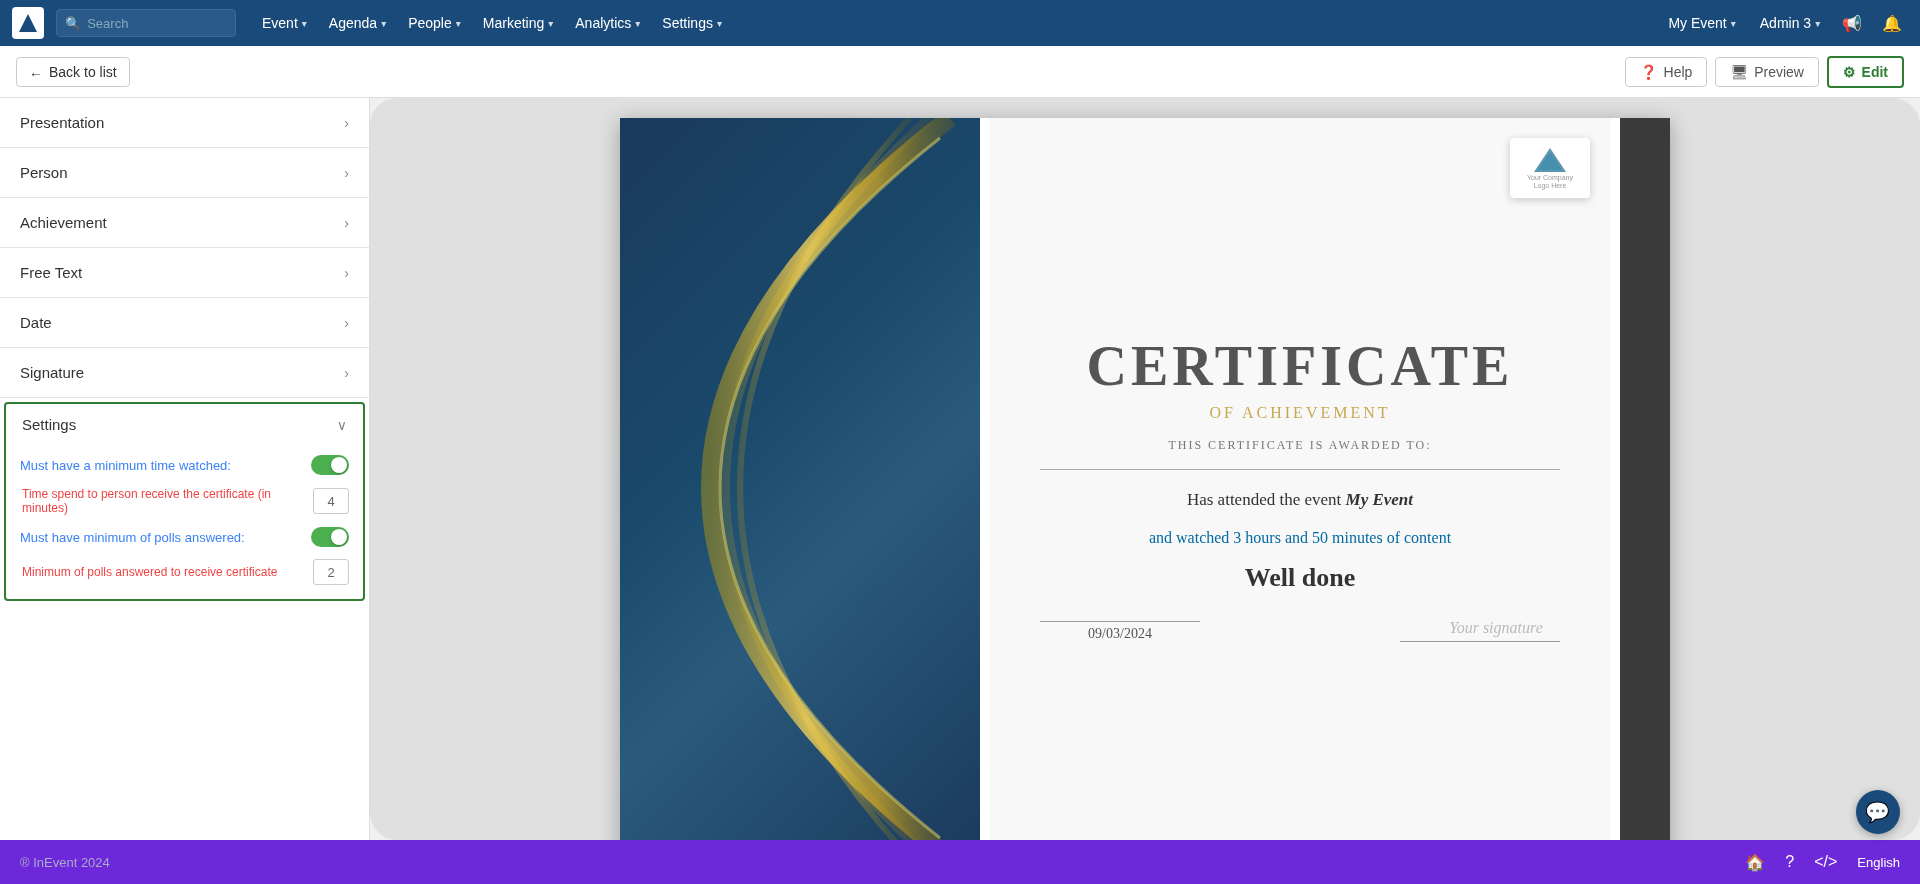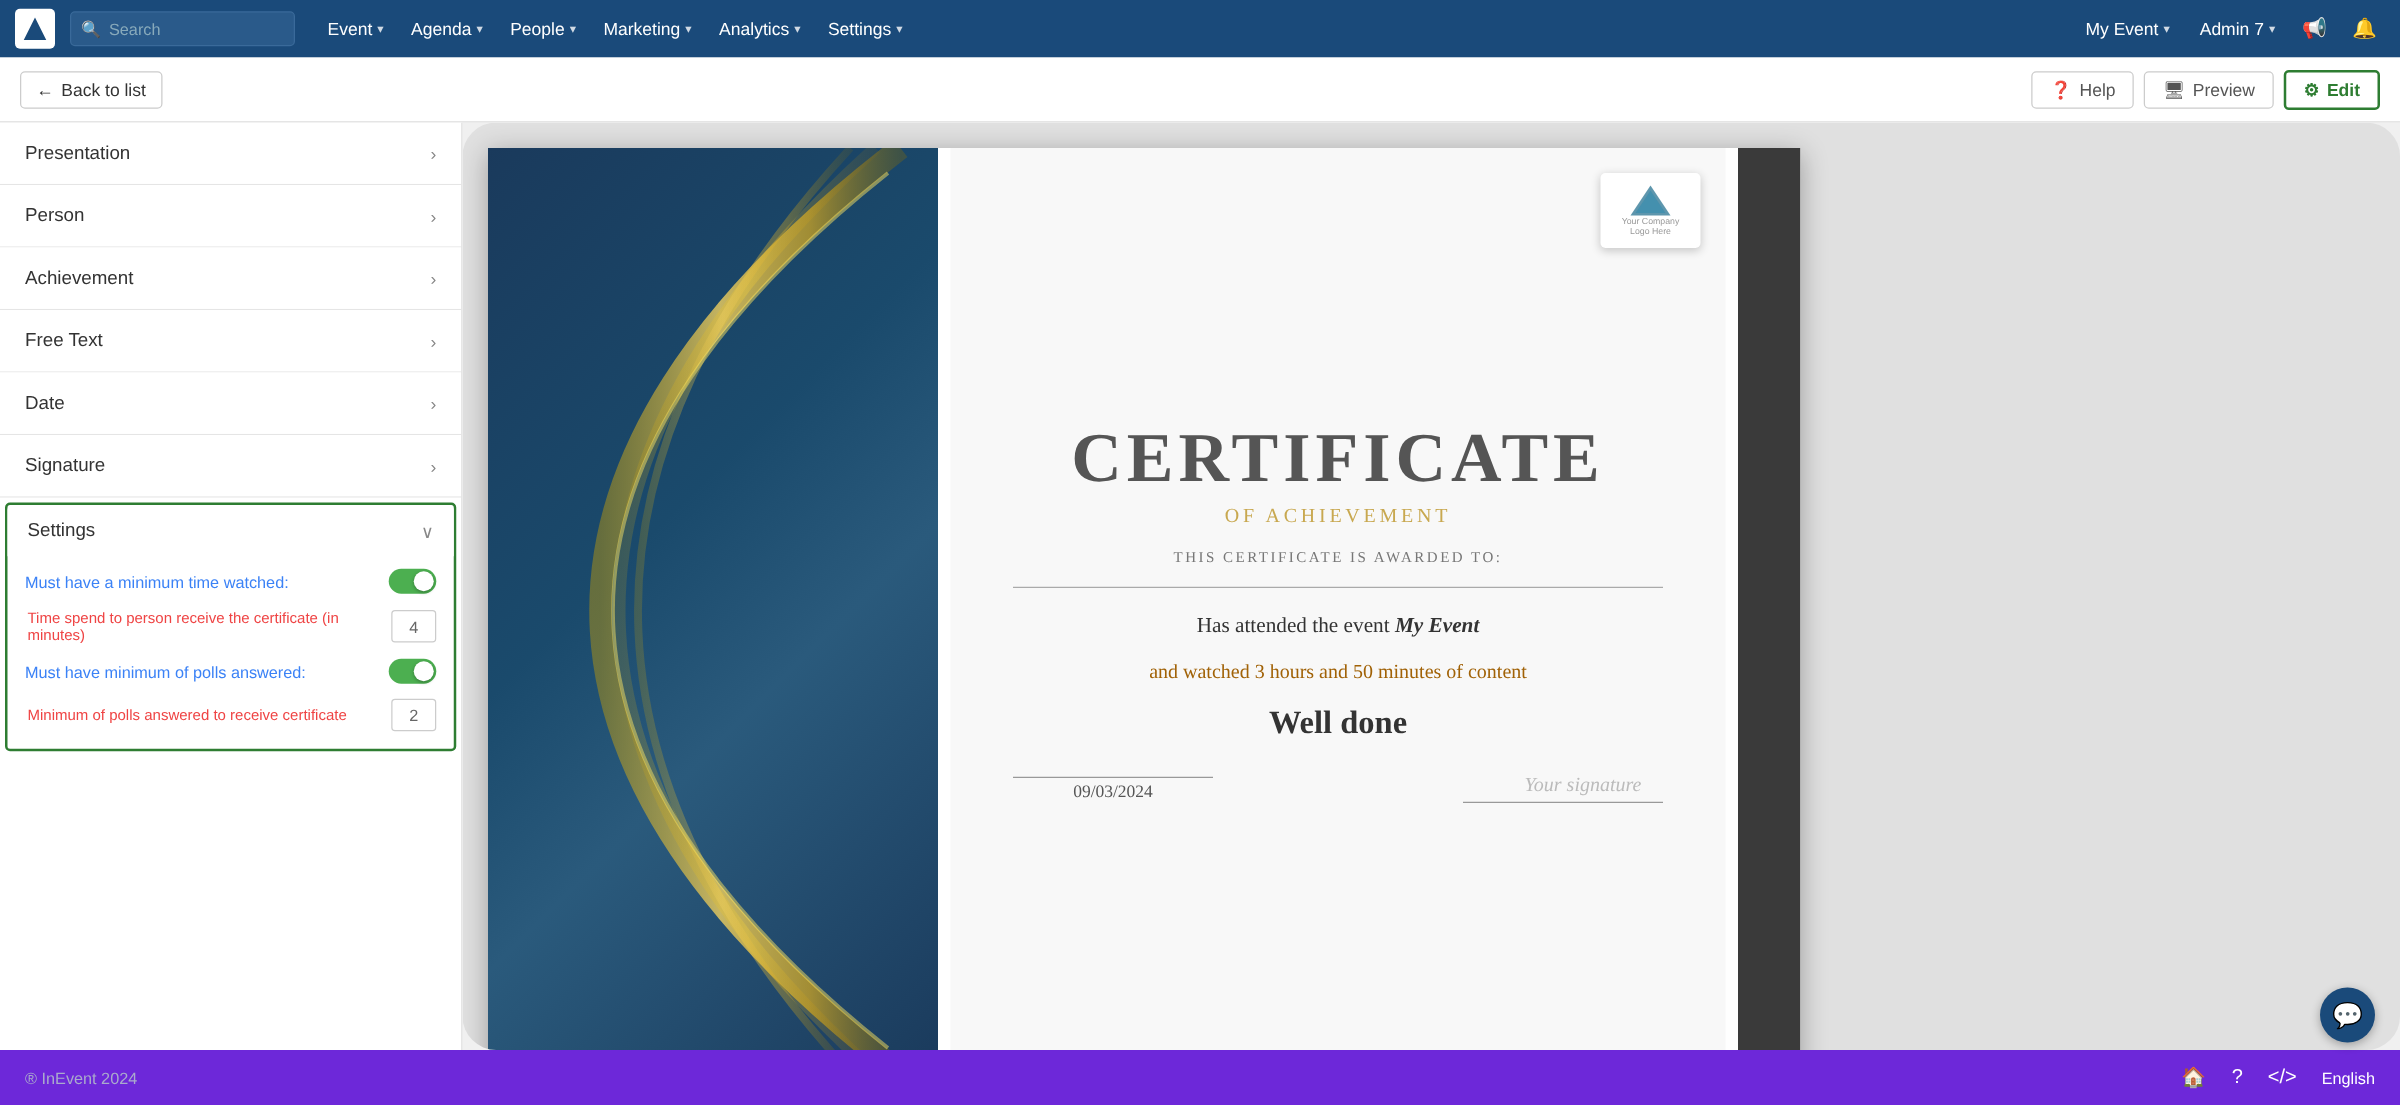--- a/index.html
+++ b/index.html
@@ -256,20 +256,21 @@
       background: white;
     }
 
     
     .right-panel {
       flex: 1;
       background: #e0e0e0;
       overflow: auto;
       display: flex;
       align-items: flex-start;
+      justify-content: center;
       padding: 20px;
       position: relative;
       border-radius: 27px;
     }
 
     
     .left-panel::-webkit-scrollbar { width: 6px; }
     .left-panel::-webkit-scrollbar-track { background: #f0f0f0; }
     .left-panel::-webkit-scrollbar-thumb { background: #bbb; border-radius: 3px; }
 
@@ -374,21 +375,21 @@
       font-size: 17px;
       color: #333;
       font-family: Georgia, serif;
       line-height: 1.6;
     }
     .cert-attended em {
       font-style: italic;
       font-weight: 600;
     }
     .cert-watched {
-      color: #a16207;
+      color: #0369a1;
       font-size: 16px;
       text-align: center;
       font-family: Georgia, serif;
     }
     .cert-well-done {
       font-size: 26px;
       font-weight: 600;
       color: #333;
       text-align: center;
       font-family: Georgia, serif;
@@ -529,21 +530,21 @@
       <span>Settings</span>
       <span class="nav-chevron">▾</span>
     </div>
   </div>
   <div class="nav-right">
     <div class="nav-right-item">
       <span>My Event</span>
       <span class="nav-chevron">▾</span>
     </div>
     <div class="nav-right-item">
-      <span>Admin 7</span>
+      <span>Admin 3</span>
       <span class="nav-chevron">▾</span>
     </div>
     <button class="nav-icon-btn">📢</button>
     <button class="nav-icon-btn">🔔</button>
   </div>
 </nav>
 
 <div class="toolbar">
   <button class="back-btn">
     <span>←</span>

